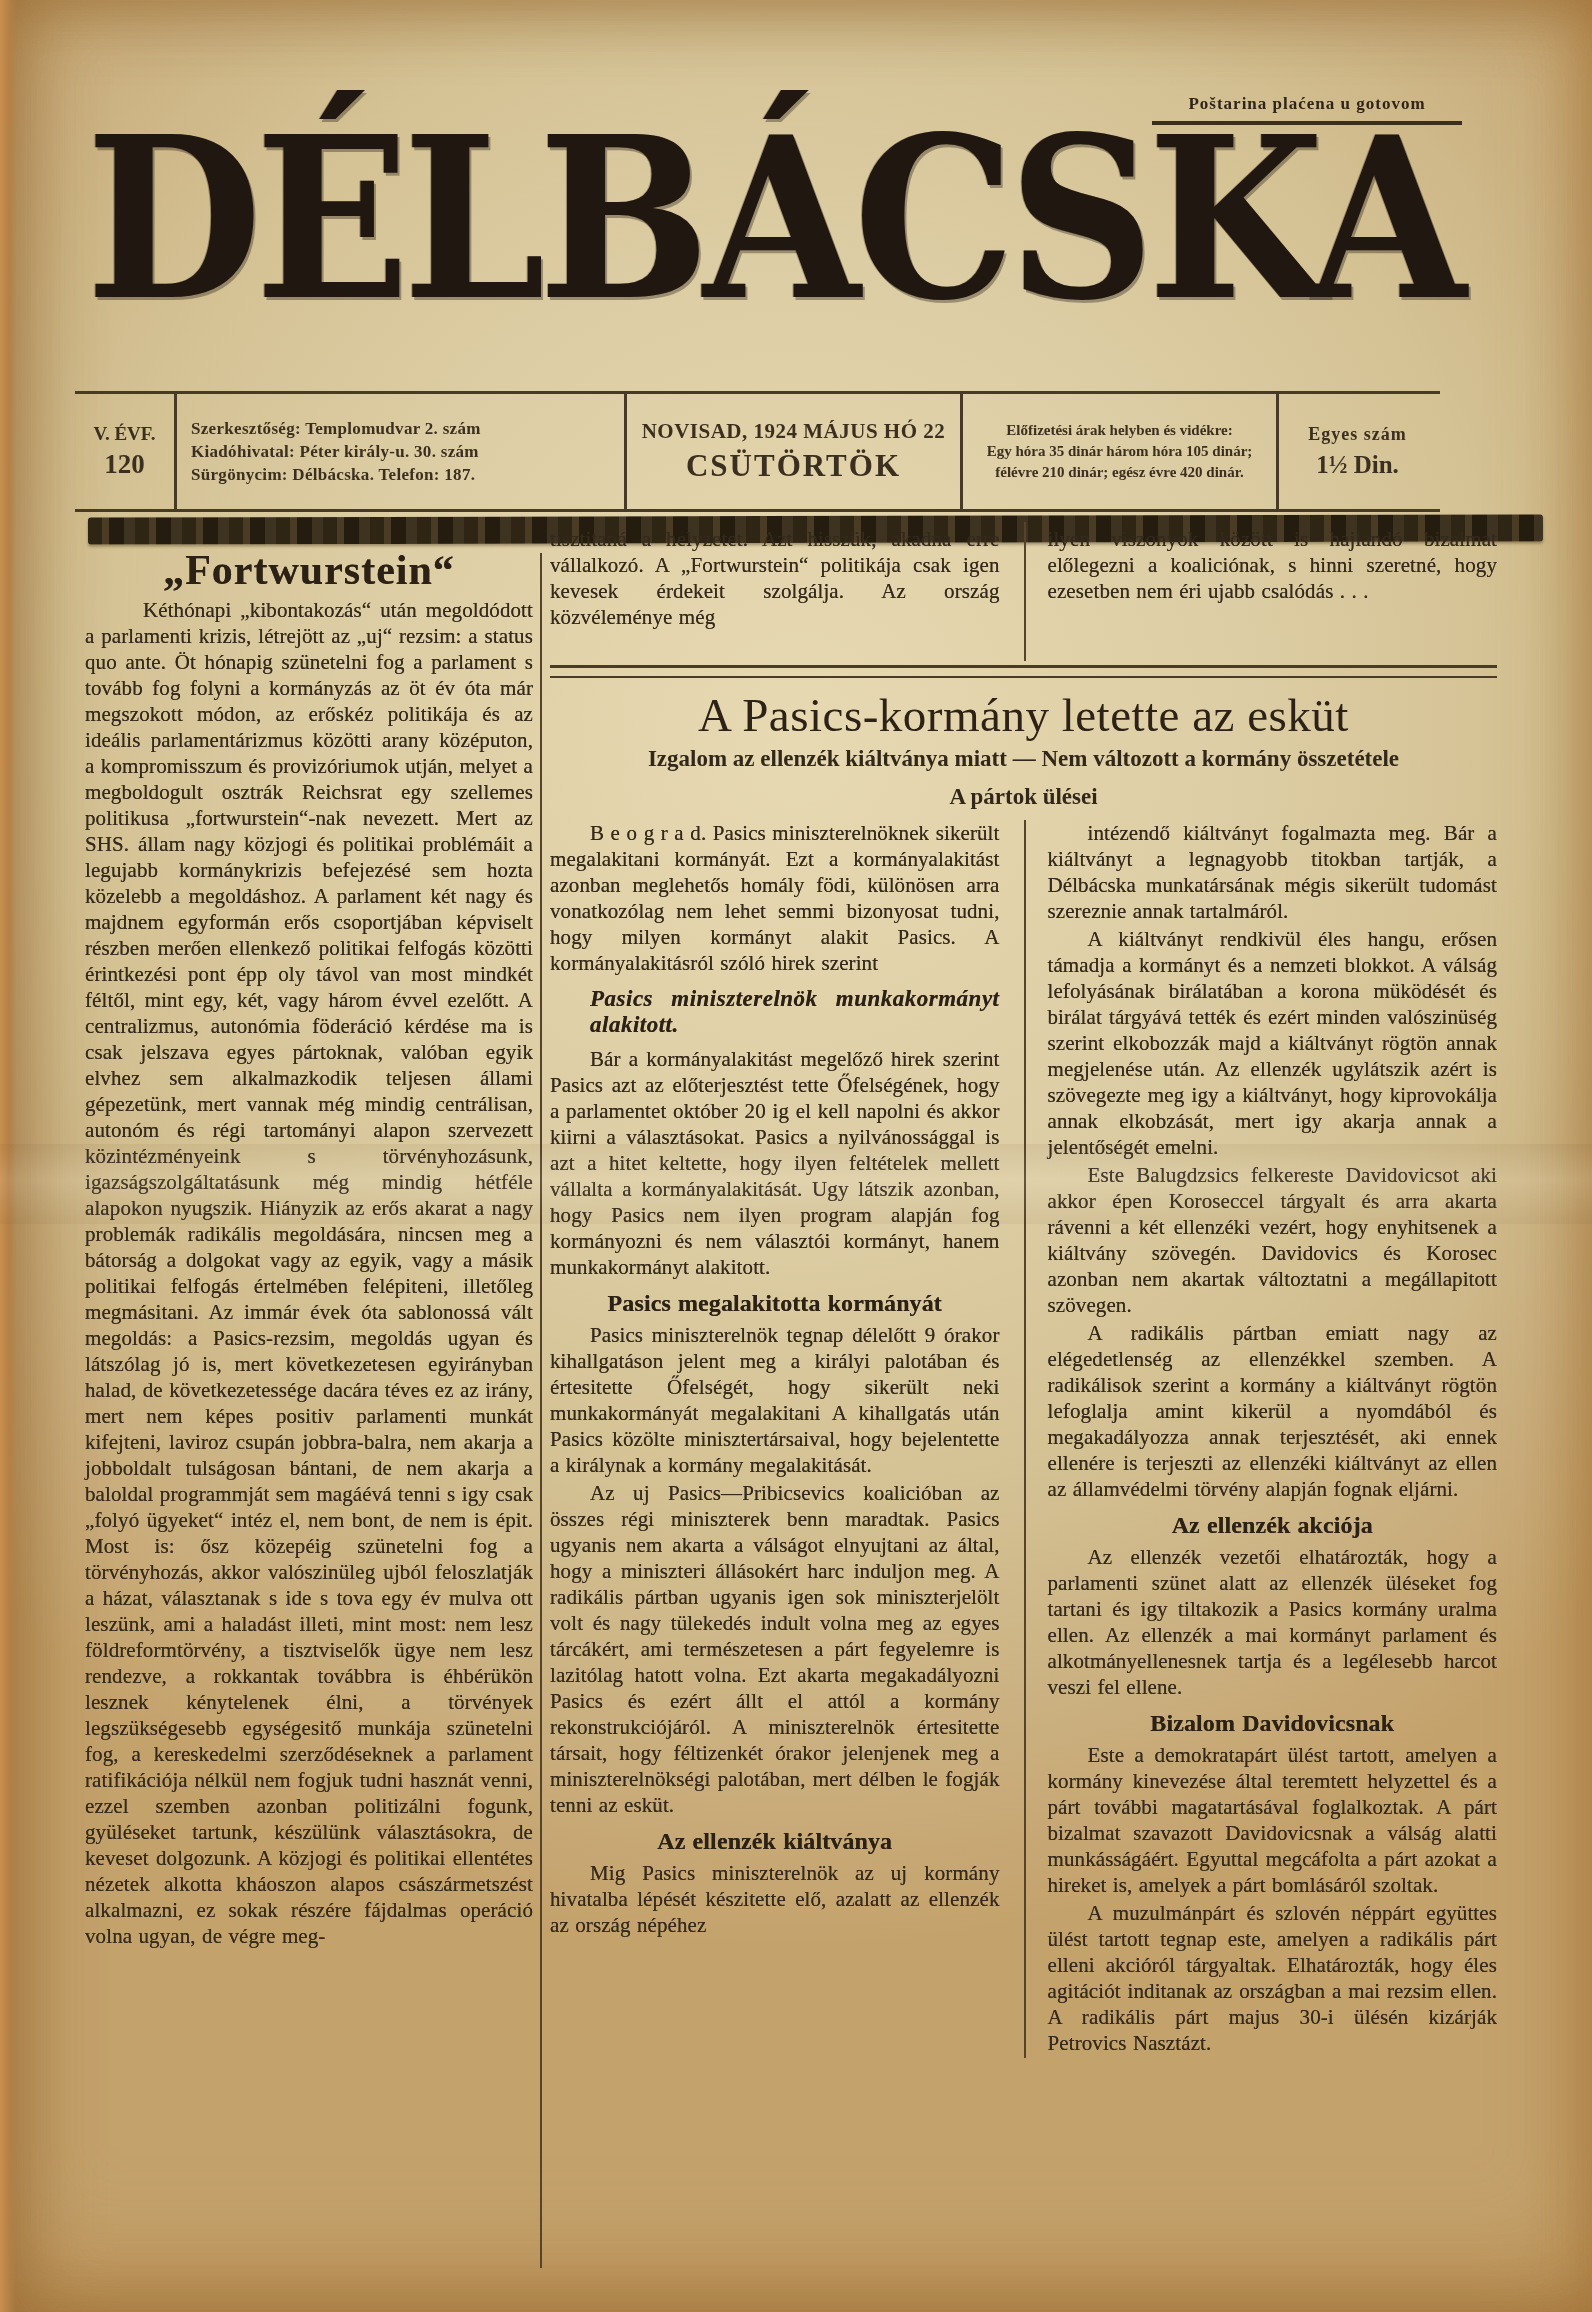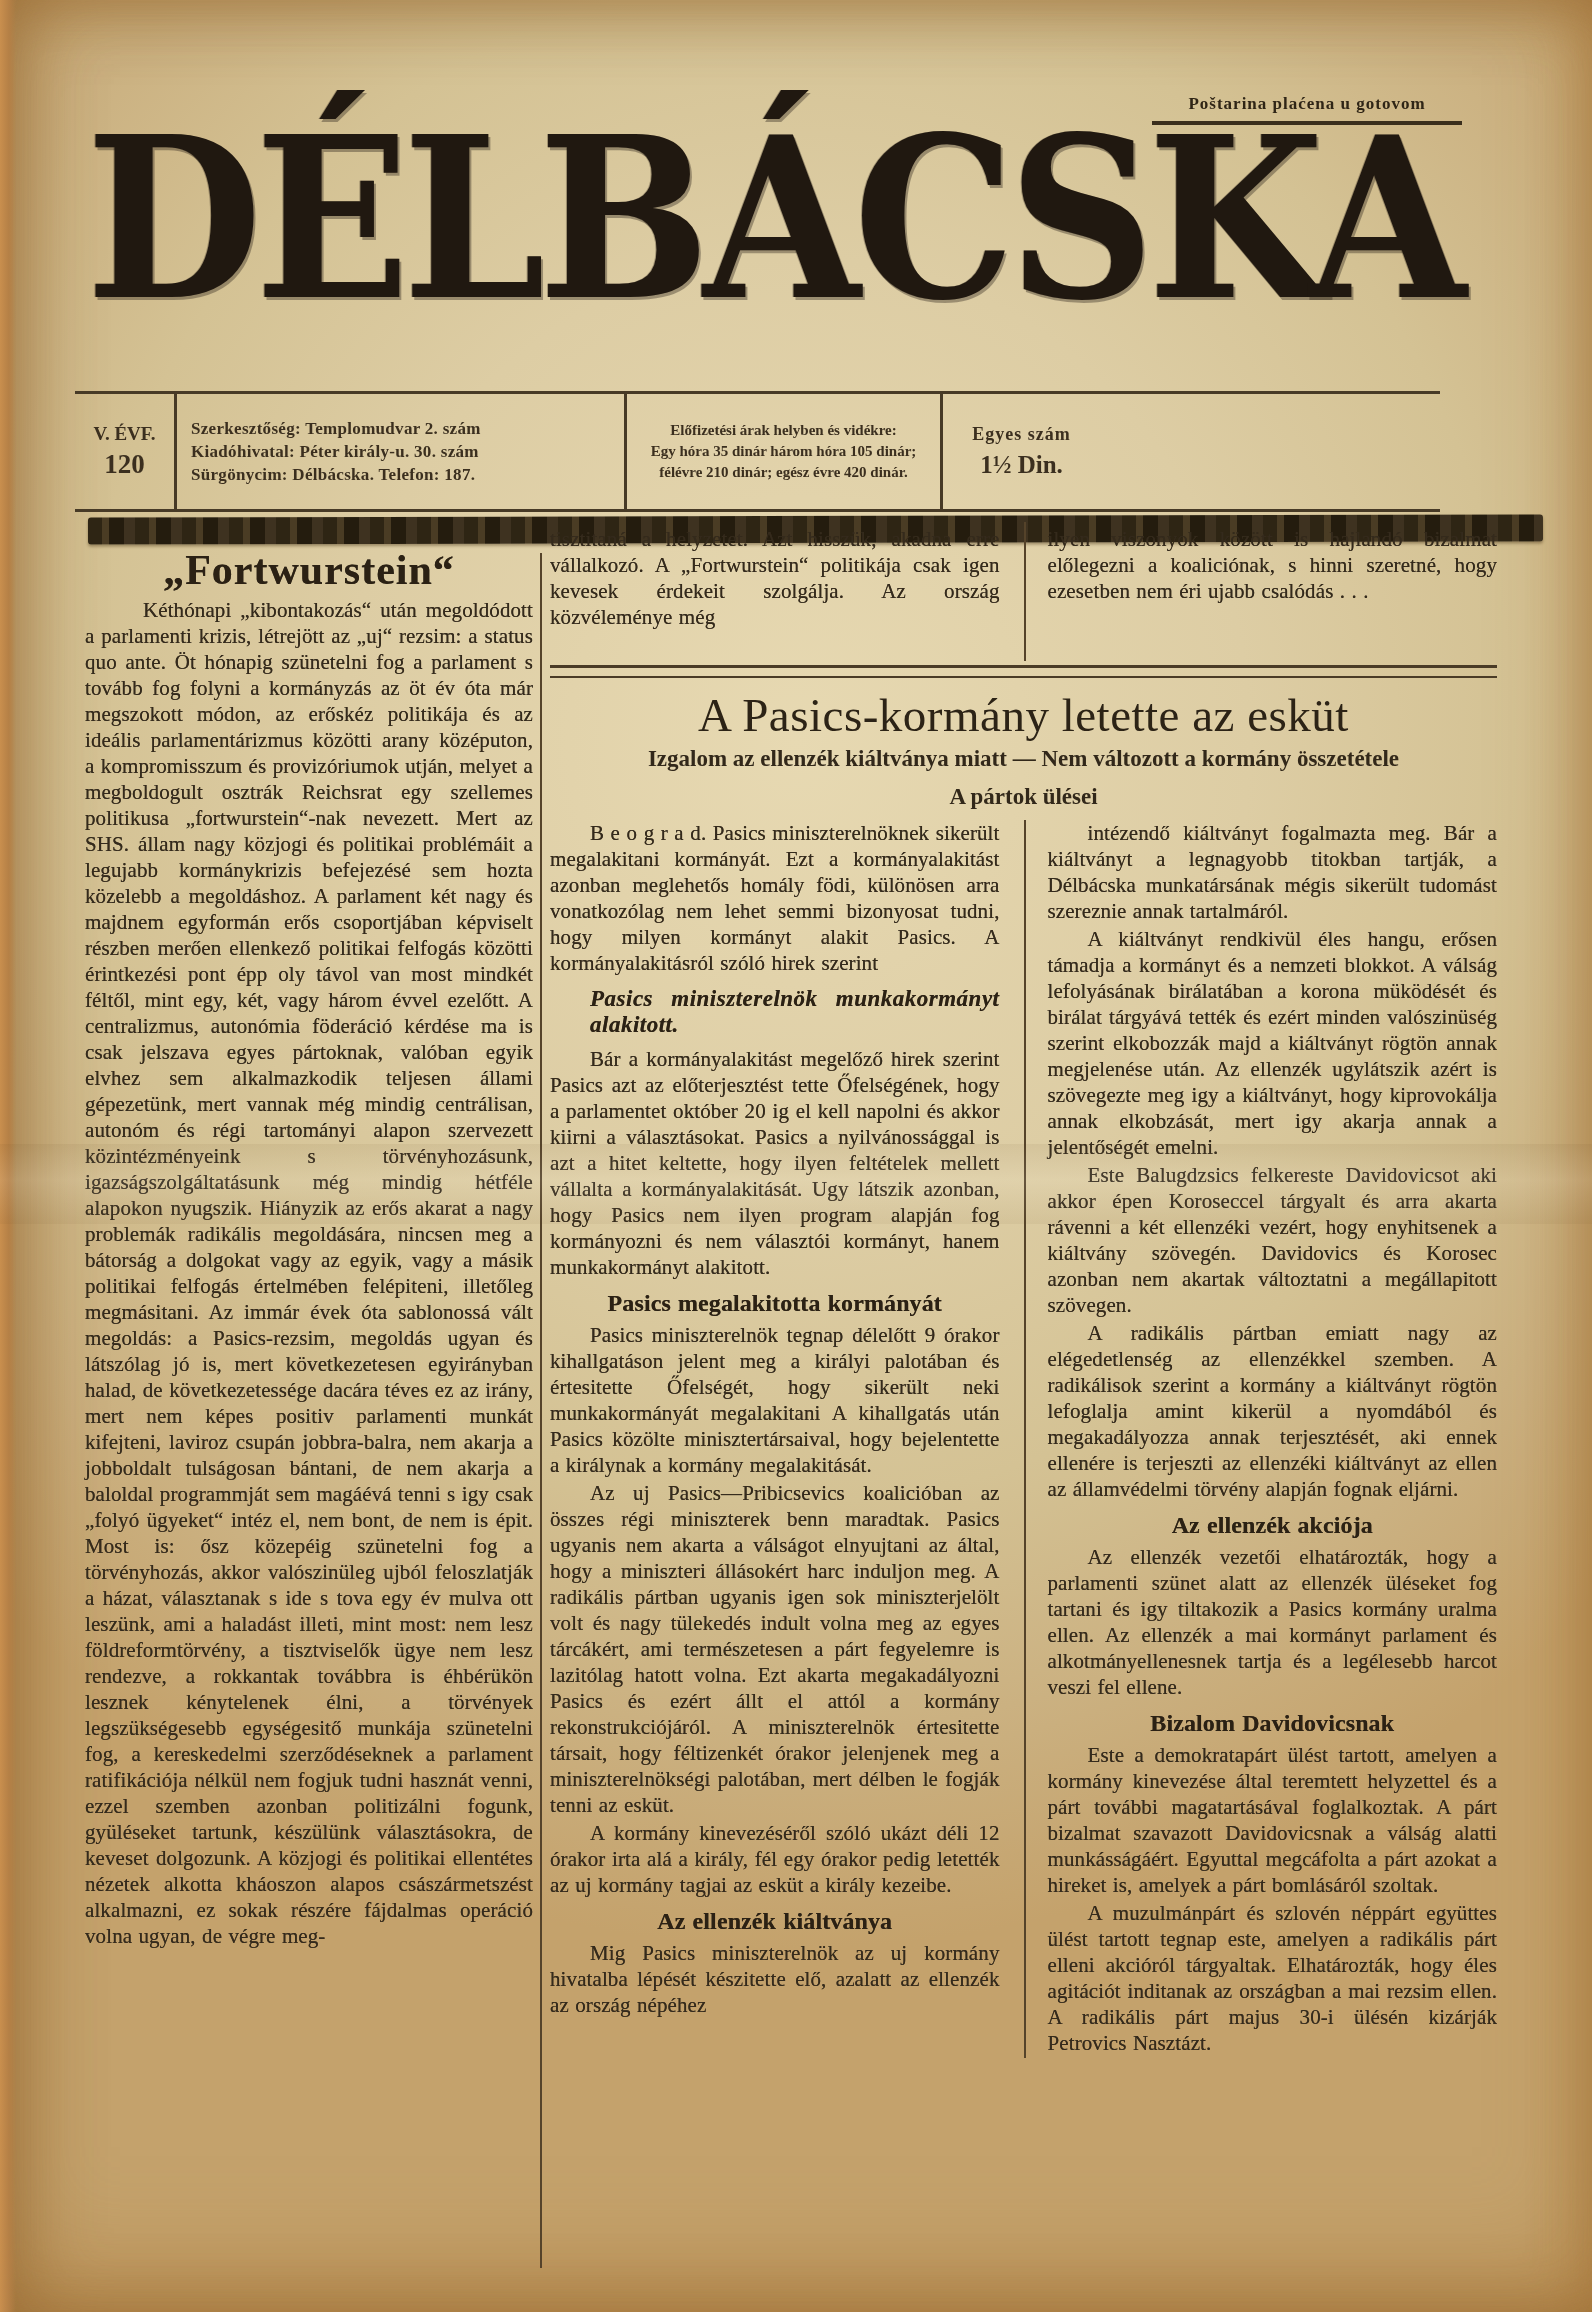--- a/index.html
+++ b/index.html
@@ -88,20 +88,24 @@
   <div class="header-row">
     <div class="hcell cell-vol">
       <div class="l1">V. ÉVF.</div>
       <div class="l2">120</div>
     </div>
     <div class="hcell cell-office">
       <div>Szerkesztőség: Templomudvar 2. szám</div>
       <div>Kiadóhivatal: Péter király-u. 30. szám</div>
       <div>Sürgönycim: Délbácska.  Telefon: 187.</div>
     </div>
+    <div class="hcell cell-date">
+      <div class="l1">NOVISAD, 1924 MÁJUS HÓ 22</div>
+      <div class="l2">CSÜTÖRTÖK</div>
+    </div>
     <div class="hcell cell-sub">
       <div>Előfizetési árak helyben és vidékre:</div>
       <div>Egy hóra 35 dinár három hóra 105 dinár;</div>
       <div>félévre 210 dinár; egész évre 420 dinár.</div>
     </div>
     <div class="hcell cell-price">
       <div class="l1">Egyes szám</div>
       <div class="l2">1½ Din.</div>
     </div>
   </div>
@@ -132,21 +136,20 @@
     <div class="subhead2">A pártok ülései</div>
 
     <div class="two-col body-text">
       <div class="tcol">
         <p>B e o g r a d.  Pasics miniszterelnöknek sikerült megalakitani kormányát. Ezt a kormányalakitást azonban meglehetős homály födi, különösen arra vonatkozólag nem lehet semmi bizonyosat tudni, hogy milyen kormányt alakit Pasics. A kormányalakitásról szóló hirek szerint</p>
         <div class="h-italic">Pasics miniszterelnök munkakormányt alakitott.</div>
         <p>Bár a kormányalakitást megelőző hirek szerint Pasics azt az előterjesztést tette Őfelségének, hogy a parlamentet október 20 ig el kell napolni és akkor kiirni a választásokat. Pasics a nyilvánossággal is azt a hitet keltette, hogy ilyen feltételek mellett vállalta a kormányalakitását. Ugy látszik azonban, hogy Pasics nem ilyen program alapján fog kormányozni és nem választói kormányt, hanem munkakormányt alakitott.</p>
         <div class="h-bold">Pasics megalakitotta kormányát</div>
         <p>Pasics miniszterelnök tegnap délelőtt 9 órakor kihallgatáson jelent meg a királyi palotában és értesitette Őfelségét, hogy sikerült neki munkakormányát megalakitani A kihallgatás után Pasics közölte minisztertársaival, hogy bejelentette a királynak a kormány megalakitását.</p>
         <p>Az uj Pasics—Pribicsevics koalicióban az összes régi miniszterek benn maradtak. Pasics ugyanis nem akarta a válságot elnyujtani az által, hogy a miniszteri állásokért harc induljon meg. A radikális pártban ugyanis igen sok miniszterjelölt volt és nagy tülekedés indult volna meg az egyes tárcákért, ami természetesen a párt fegyelemre is lazitólag hatott volna. Ezt akarta megakadályozni Pasics és ezért állt el attól a kormány rekonstrukciójáról. A miniszterelnök értesitette társait, hogy féltizenkét órakor jelenjenek meg a miniszterelnökségi palotában, mert délben le fogják tenni az esküt.</p>
-        <p>A kormány kinevezéséről szóló ukázt déli 12 órakor irta alá a király, fél egy órakor pedig letették az uj kormány tagjai az esküt a király kezeibe.</p>
         <div class="h-bold">Az ellenzék kiáltványa</div>
         <p>Mig Pasics miniszterelnök az uj kormány hivatalba lépését készitette elő, azalatt az ellenzék az ország népéhez</p>
       </div>
       <div class="tcol-vrule"></div>
       <div class="tcol">
         <p>intézendő kiáltványt fogalmazta meg. Bár a kiáltványt a legnagyobb titokban tartják, a Délbácska munkatársának mégis sikerült tudomást szereznie annak tartalmáról.</p>
         <p>A kiáltványt rendkivül éles hangu, erősen támadja a kormányt és a nemzeti blokkot. A válság lefolyásának birálatában a korona müködését és birálat tárgyává tették és ezért minden valószinüség szerint elkobozzák majd a kiáltványt rögtön annak megjelenése után. Az ellenzék ugylátszik azért is szövegezte meg igy a kiáltványt, hogy kiprovokálja annak elkobzását, mert igy akarja annak a jelentőségét emelni.</p>
         <p>Este Balugdzsics felkereste Davidovicsot aki akkor épen Koroseccel tárgyalt és arra akarta rávenni a két ellenzéki vezért, hogy enyhitsenek a kiáltvány szövegén. Davidovics és Korosec azonban nem akartak változtatni a megállapitott szövegen.</p>
         <p>A radikális pártban emiatt nagy az elégedetlenség az ellenzékkel szemben. A radikálisok szerint a kormány a kiáltványt rögtön lefoglalja amint kikerül a nyomdából és megakadályozza annak terjesztését, aki ennek ellenére is terjeszti az ellenzéki kiáltványt az ellen az államvédelmi törvény alapján fognak eljárni.</p>
         <div class="h-bold">Az ellenzék akciója</div>

